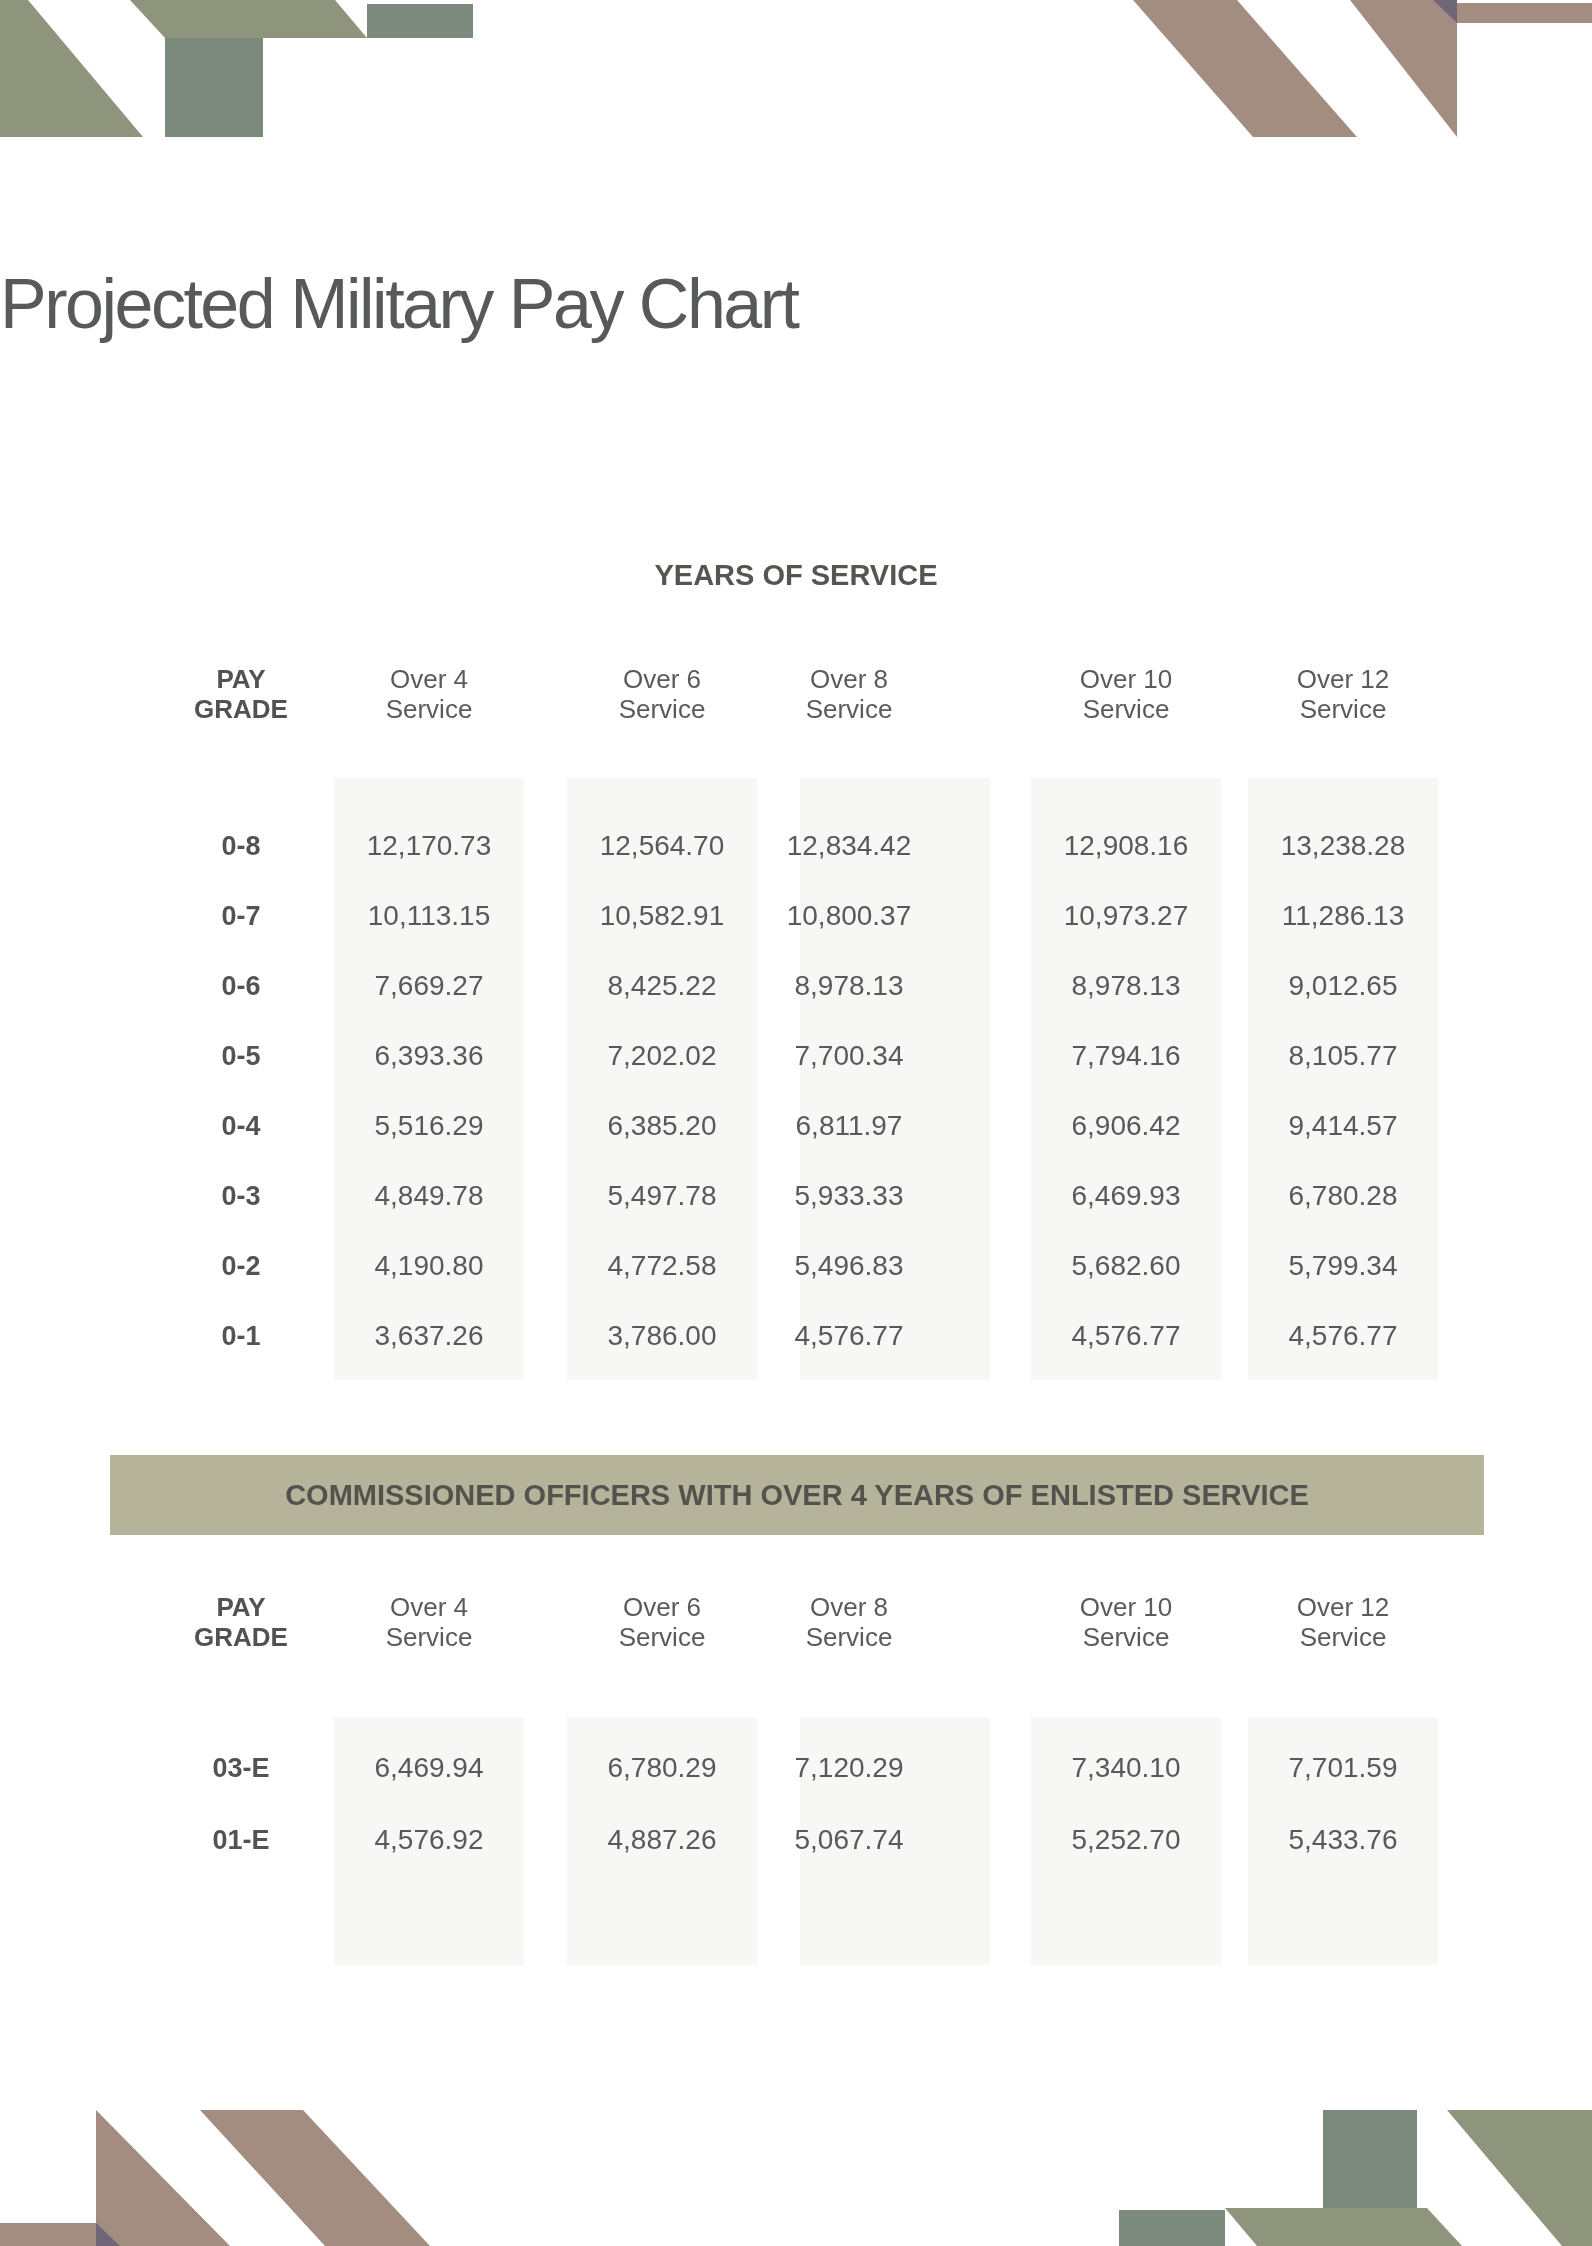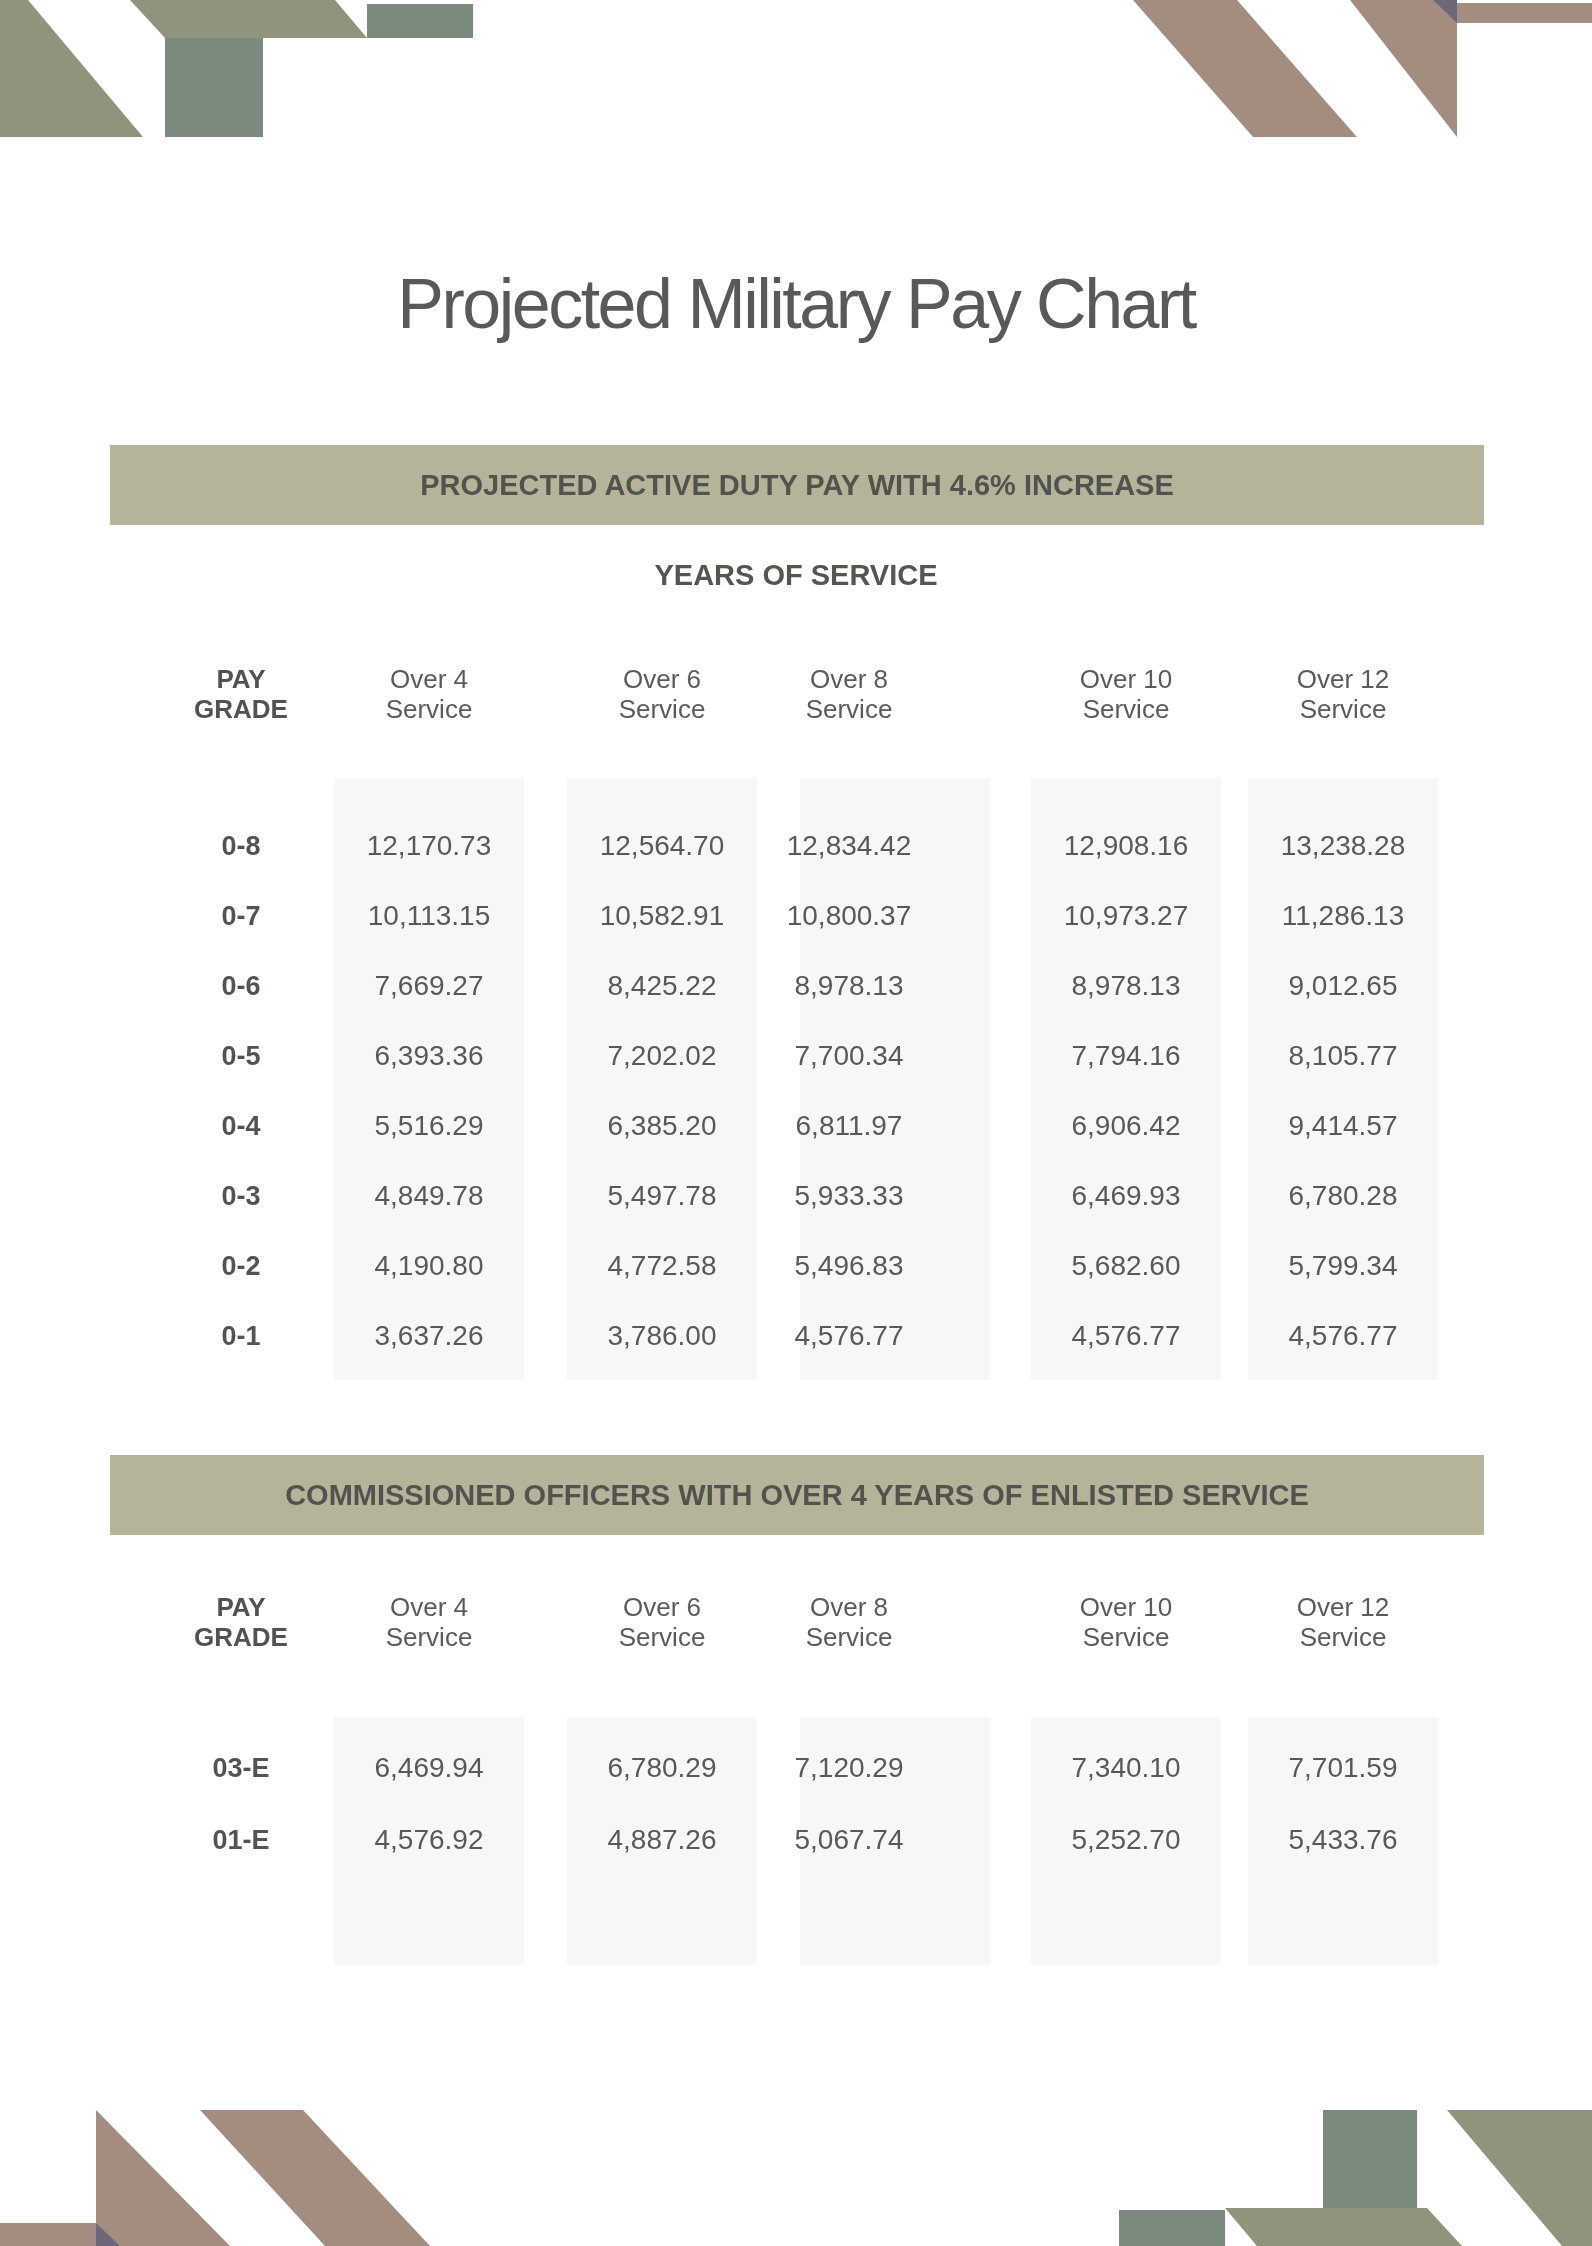--- a/index.html
+++ b/index.html
@@ -13,21 +13,21 @@
     color:#58595b;
   }
   .corner{position:absolute;pointer-events:none;}
   .corner.tl{left:0;top:0;}
   .corner.tr{left:1112px;top:0;}
   .corner.bl{left:0;top:2106px;}
   .corner.br{left:1112px;top:2106px;}
 
   .title{
     position:absolute;left:0;top:268px;width:100%;
-    text-align:center;
+    text-align:left;
     font-size:70px;font-weight:400;letter-spacing:-2.5px;
     line-height:1.05;color:#58595b;margin:0;
   }
 
   .bar{
     position:absolute;left:110px;width:1374px;height:80px;
     background:#b6b39b;
     display:flex;align-items:center;justify-content:center;
     font-size:29px;font-weight:700;color:#53534d;
     letter-spacing:0px;
@@ -107,23 +107,20 @@
 
   <svg class="corner br" width="480" height="140" viewBox="0 0 480 140" aria-hidden="true">
     <polygon points="335,4 480,4 480,140 450,140" fill="#8f947c"></polygon>
     <rect x="211" y="4" width="94" height="100" fill="#7c8a7e"></rect>
     <polygon points="113,102 315,102 350,140 145,140" fill="#8f947c"></polygon>
     <rect x="7" y="104" width="106" height="36" fill="#7c8a7e"></rect>
   </svg>
 
   <h1 class="title">Projected Military Pay Chart</h1>
 
-  <div class="bar bar1">
-    <span>PROJECTED ACTIVE DUTY PAY WITH 4.6% INCREASE</span>
-  </div>
 
   <div class="subtitle">YEARS OF SERVICE</div>
 
   <div class="stripe t1 s1"></div>
   <div class="stripe t1 s2"></div>
   <div class="stripe t1 s3"></div>
   <div class="stripe t1 s4"></div>
   <div class="stripe t1 s5"></div>
 
   <div class="hrow h1">

